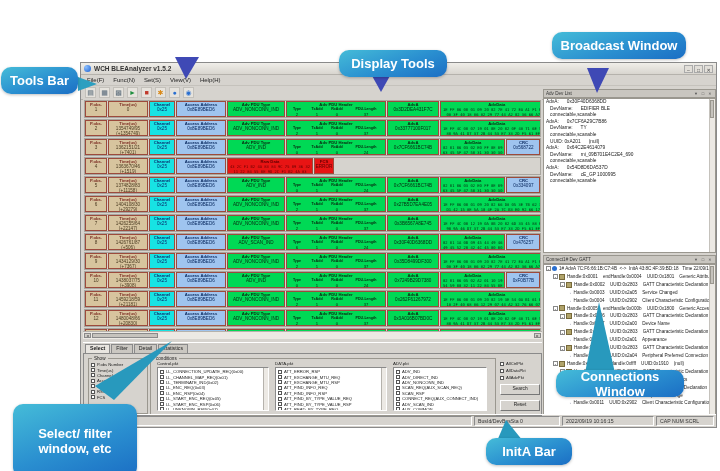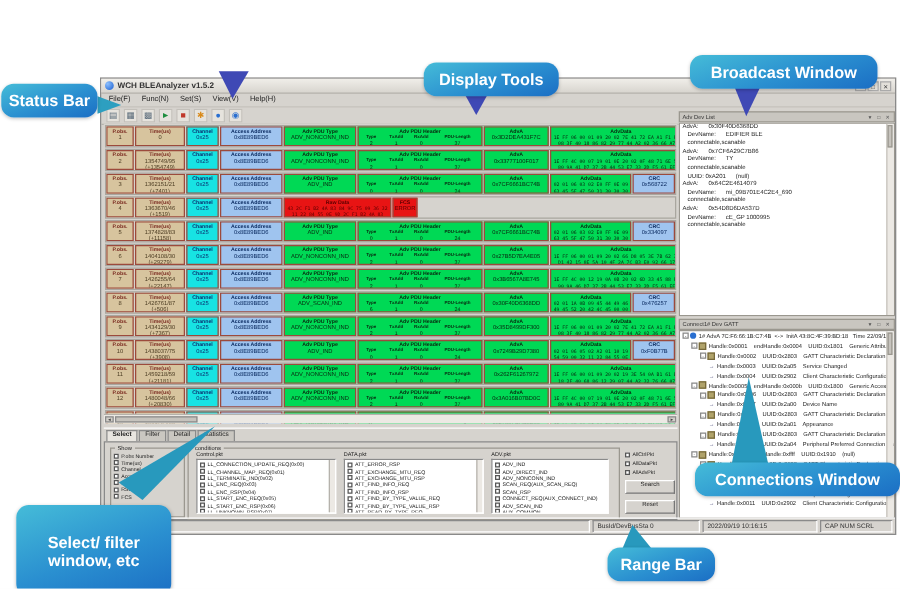--- a/index.html
+++ b/index.html
@@ -1068,20 +1068,20 @@
   <svg class="tails" width="720" height="471">
     <polygon points="78,77 97,84 78,91" fill="#2d9fc0"></polygon>
     <polygon points="175,57 199,57 186,79" fill="#3f49b5"></polygon>
     <polygon points="371,74 391,74 381,92" fill="#3f49b5"></polygon>
     <polygon points="587,68 609,68 597,93" fill="#3f49b5"></polygon>
     <polygon points="585,373 615,373 599,302" fill="#2899bd"></polygon>
     <polygon points="95,386 114,400 172,341" fill="#2899bd"></polygon>
     <polygon points="497,441 523,441 506,420" fill="#2899bd"></polygon>
   </svg>
 
-  <div class="callout" style="left:1px;top:67px;width:77px;height:27px">Status Bar</div>
+  <div class="callout" style="left:1px;top:67px;width:77px;height:27px">Tools Bar</div>
   <div class="callout" style="left:339px;top:50px;width:108px;height:27px">Display Tools</div>
-  <div class="callout" style="left:552px;top:44px;width:150px;height:27px">Broadcast Window</div>
-  <div class="callout" style="left:556px;top:370px;width:164px;height:27px">Connections Window</div>
+  <div class="callout" style="left:552px;top:32px;width:134px;height:27px">Broadcast Window</div>
+  <div class="callout" style="left:556px;top:370px;width:128px;height:27px">Connections Window</div>
   <div class="callout" style="left:13px;top:404px;width:100px;height:49px;padding:12px">Select/ filter window, etc</div>
-  <div class="callout" style="left:486px;top:438px;width:86px;height:27px">Range Bar</div>
+  <div class="callout" style="left:486px;top:438px;width:86px;height:27px">InitA Bar</div>
 
 </div>
 
 </body></html>

